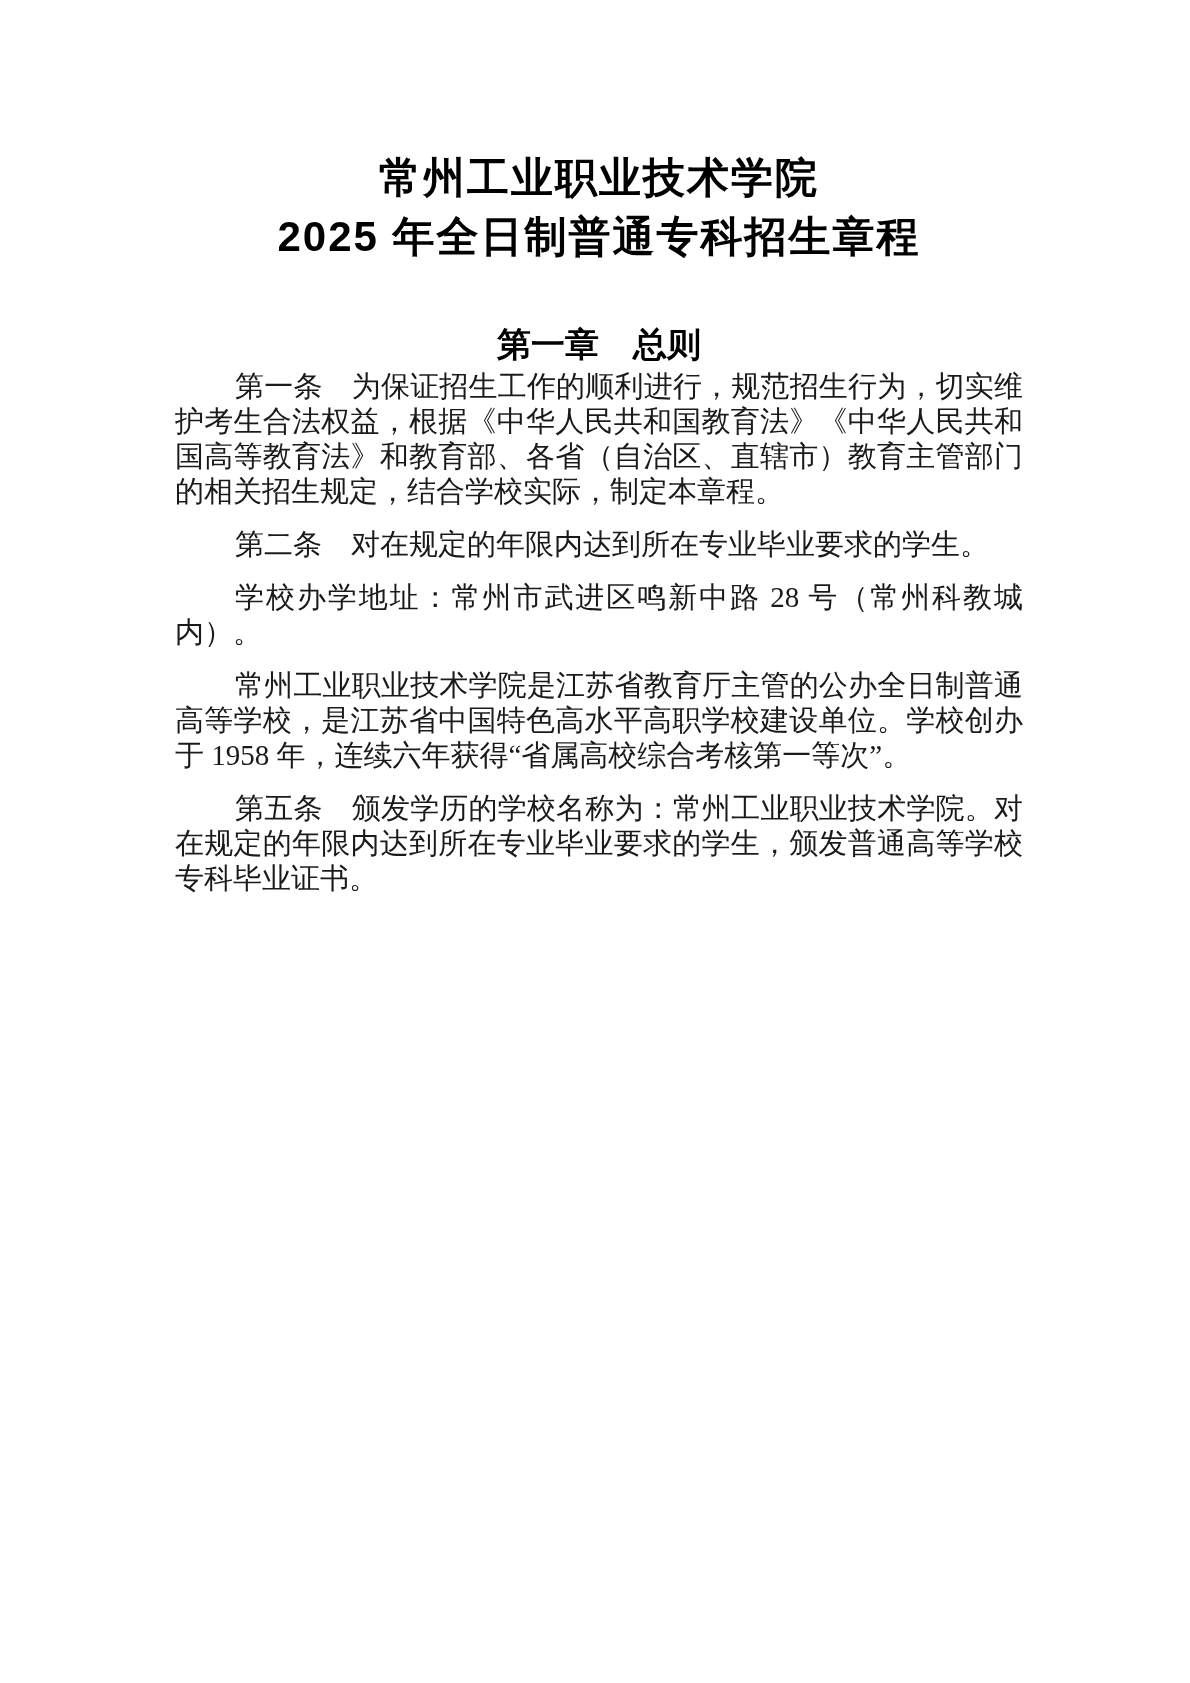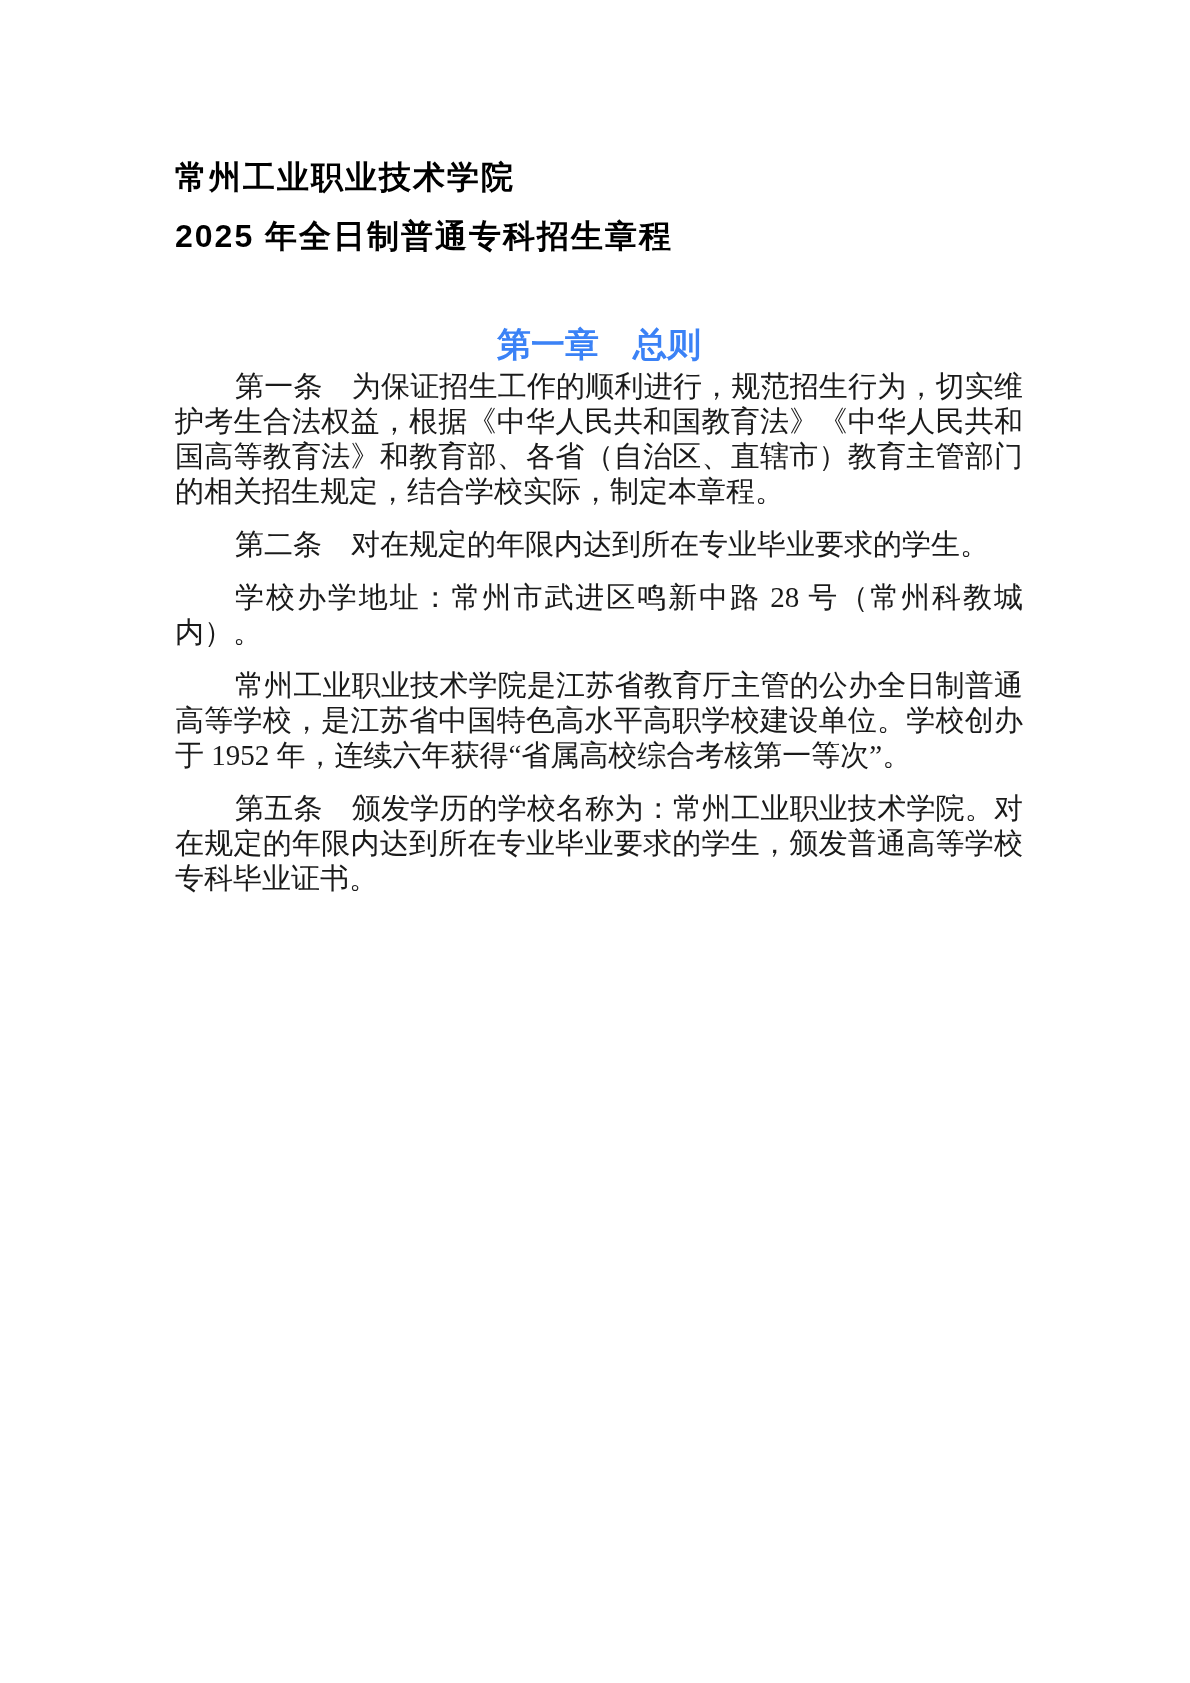--- a/index.html
+++ b/index.html
@@ -17,37 +17,37 @@
     width: 1190px;
     height: 1683px;
     background: #ffffff;
     padding: 148px 167px 0 175px;
     color: #1a1a1a;
   }
   .doc-title {
     margin: 0;
     font-family: "Liberation Sans", "DejaVu Sans", sans-serif;
     font-weight: 700;
-    font-size: 32px;
+    font-size: 42px;
     line-height: 59px;
     letter-spacing: 2px;
-    text-align: left;
+    text-align: center;
     color: #000000;
   }
   .title-line {
     display: block;
   }
   .chapter {
     margin: 56px 0 3px 0;
     font-family: "Liberation Sans", "DejaVu Sans", sans-serif;
     font-weight: 700;
     font-size: 34px;
     line-height: 44px;
     text-align: center;
-    color: #3b82f6;
+    color: #000000;
   }
   .para {
     margin: 0 0 18px 0;
     font-family: "Liberation Serif", "DejaVu Serif", serif;
     font-size: 29px;
     line-height: 35px;
     text-align: justify;
     text-justify: inter-character;
     text-indent: 60px;
     color: #1a1a1a;
@@ -68,17 +68,17 @@
   <h2 class="chapter">第一章　总则</h2>
 
   <p class="para">第一条　为保证招生工作的顺利进行，规范招生行为，切实维护考生合法权益，根据《中华人民共和国教育法》《中华人民共和国高等教育法》和教育部、各省（自治区、直辖市）教育主管部门的相关招生规定，结合学校实际，制定本章程。</p>
 
   <p class="para">第二条　对在规定的年限内达到所在专业毕业要求的学生。</p>
 
 
   <p class="para">学校办学地址：常州市武进区鸣新中路 28 号（常州科教城内）。</p>
 
 
-  <p class="para">常州工业职业技术学院是江苏省教育厅主管的公办全日制普通高等学校，是江苏省中国特色高水平高职学校建设单位。学校创办于 1952 年，连续六年获得“省属高校综合考核第一等次”。</p>
+  <p class="para">常州工业职业技术学院是江苏省教育厅主管的公办全日制普通高等学校，是江苏省中国特色高水平高职学校建设单位。学校创办于 1958 年，连续六年获得“省属高校综合考核第一等次”。</p>
 
   <p class="para">第五条　颁发学历的学校名称为：常州工业职业技术学院。对在规定的年限内达到所在专业毕业要求的学生，颁发普通高等学校专科毕业证书。</p>
 
 </div>
 
 </body></html>

